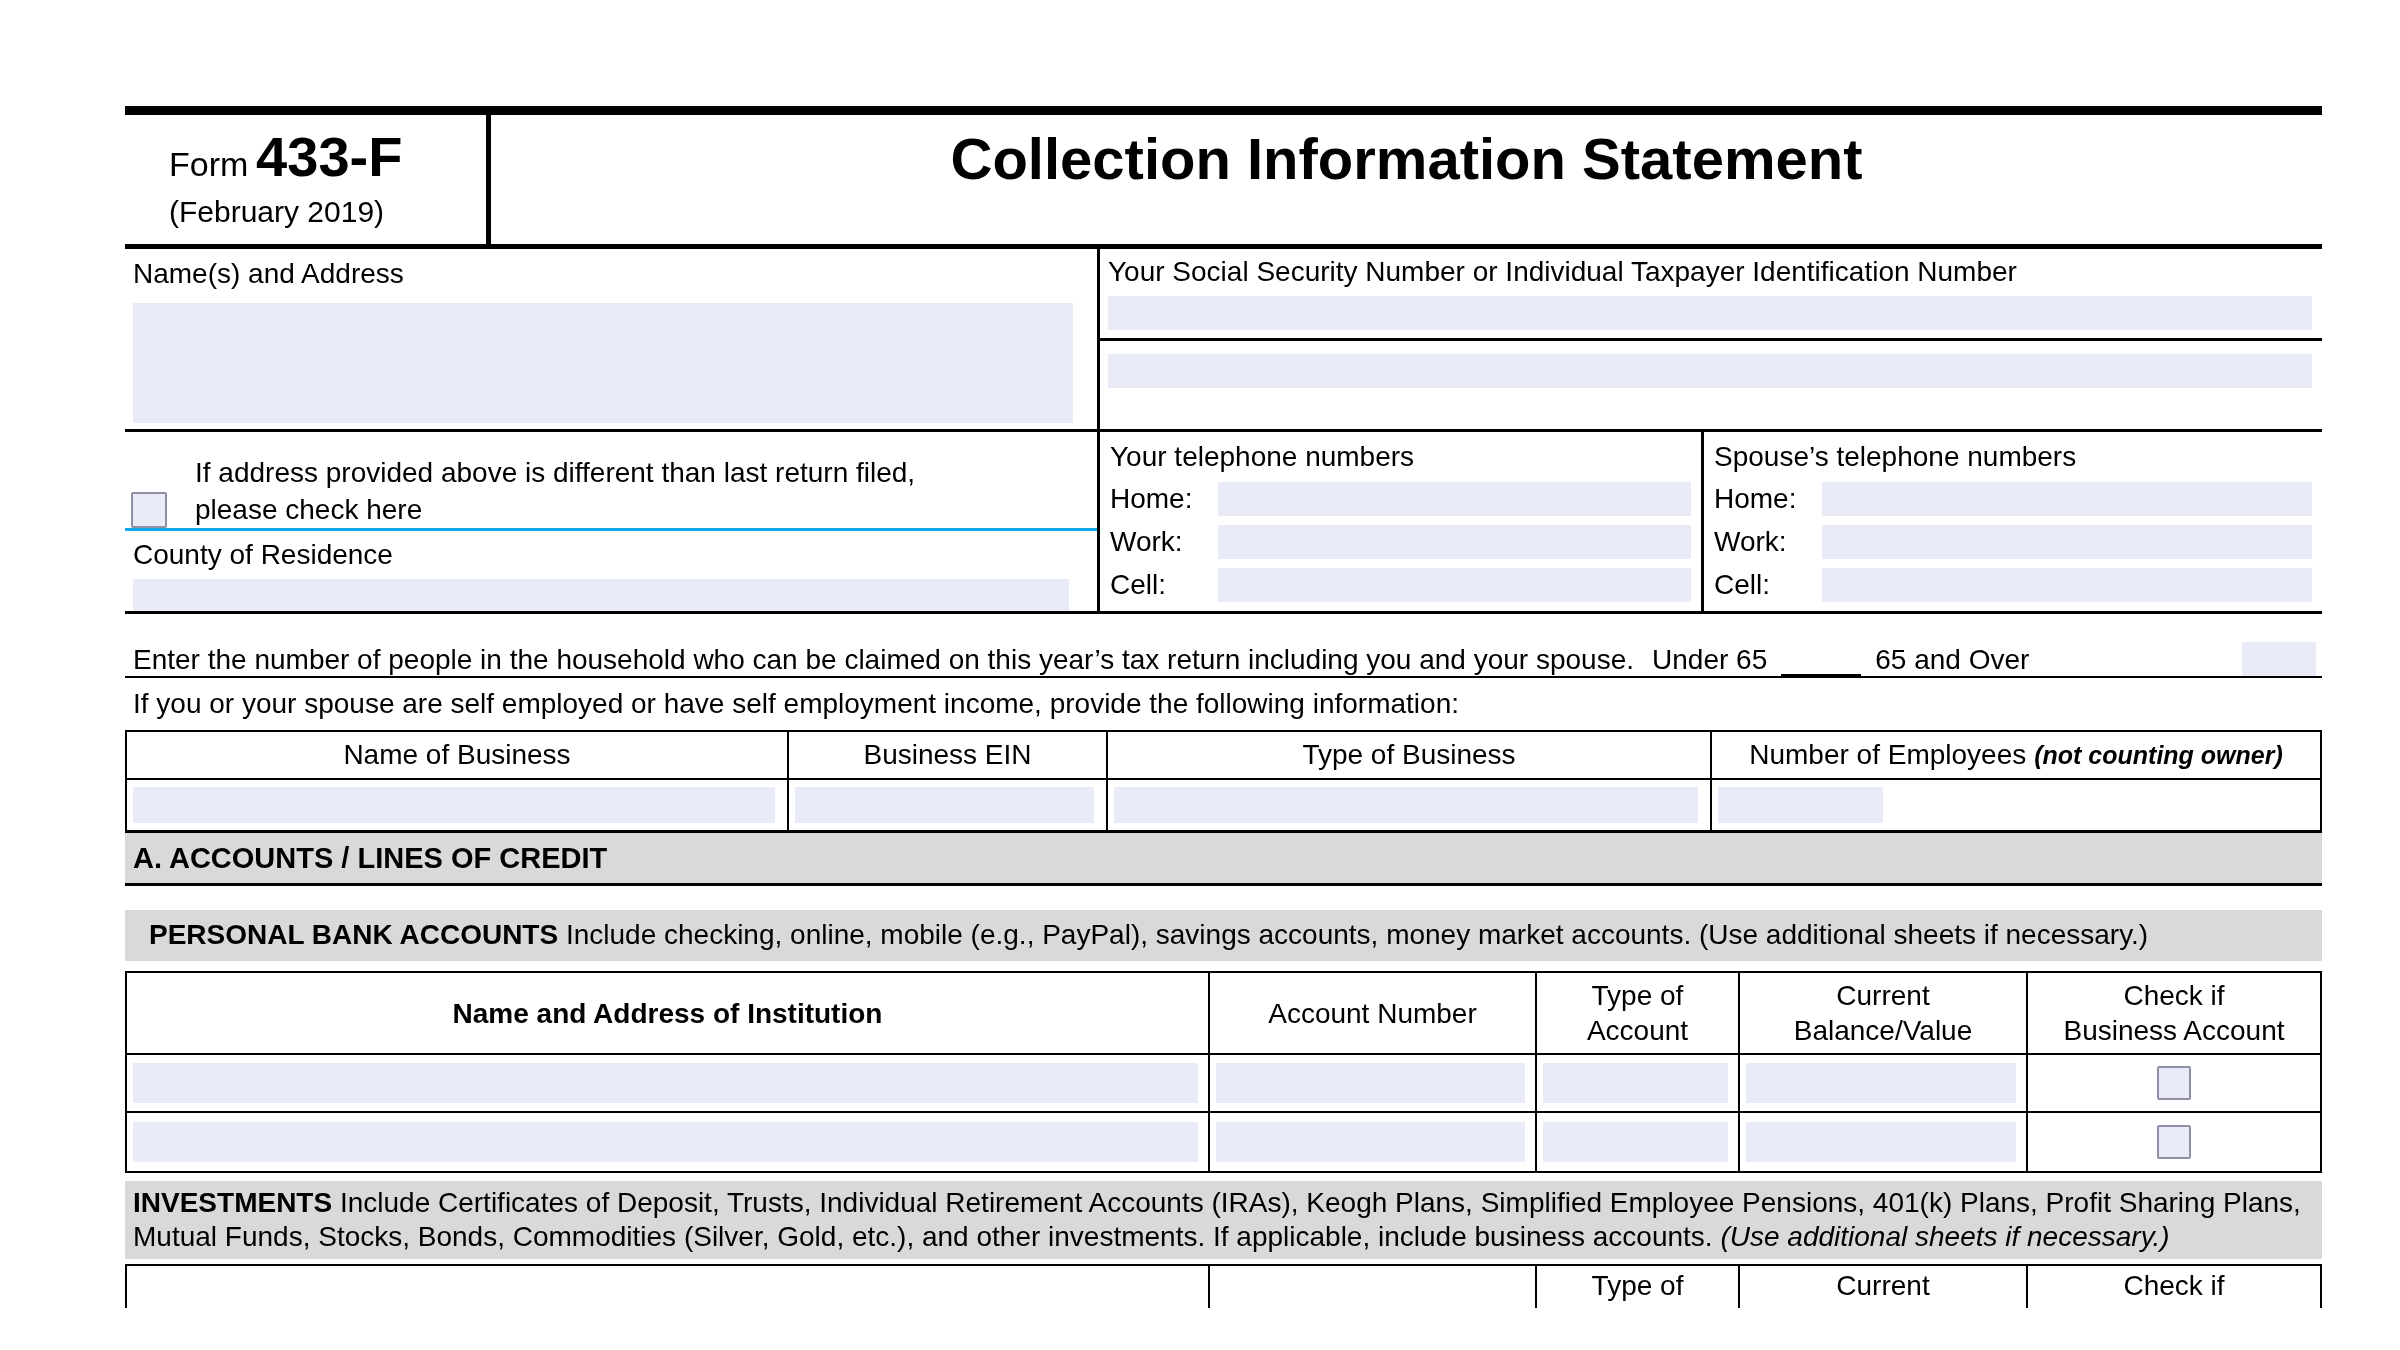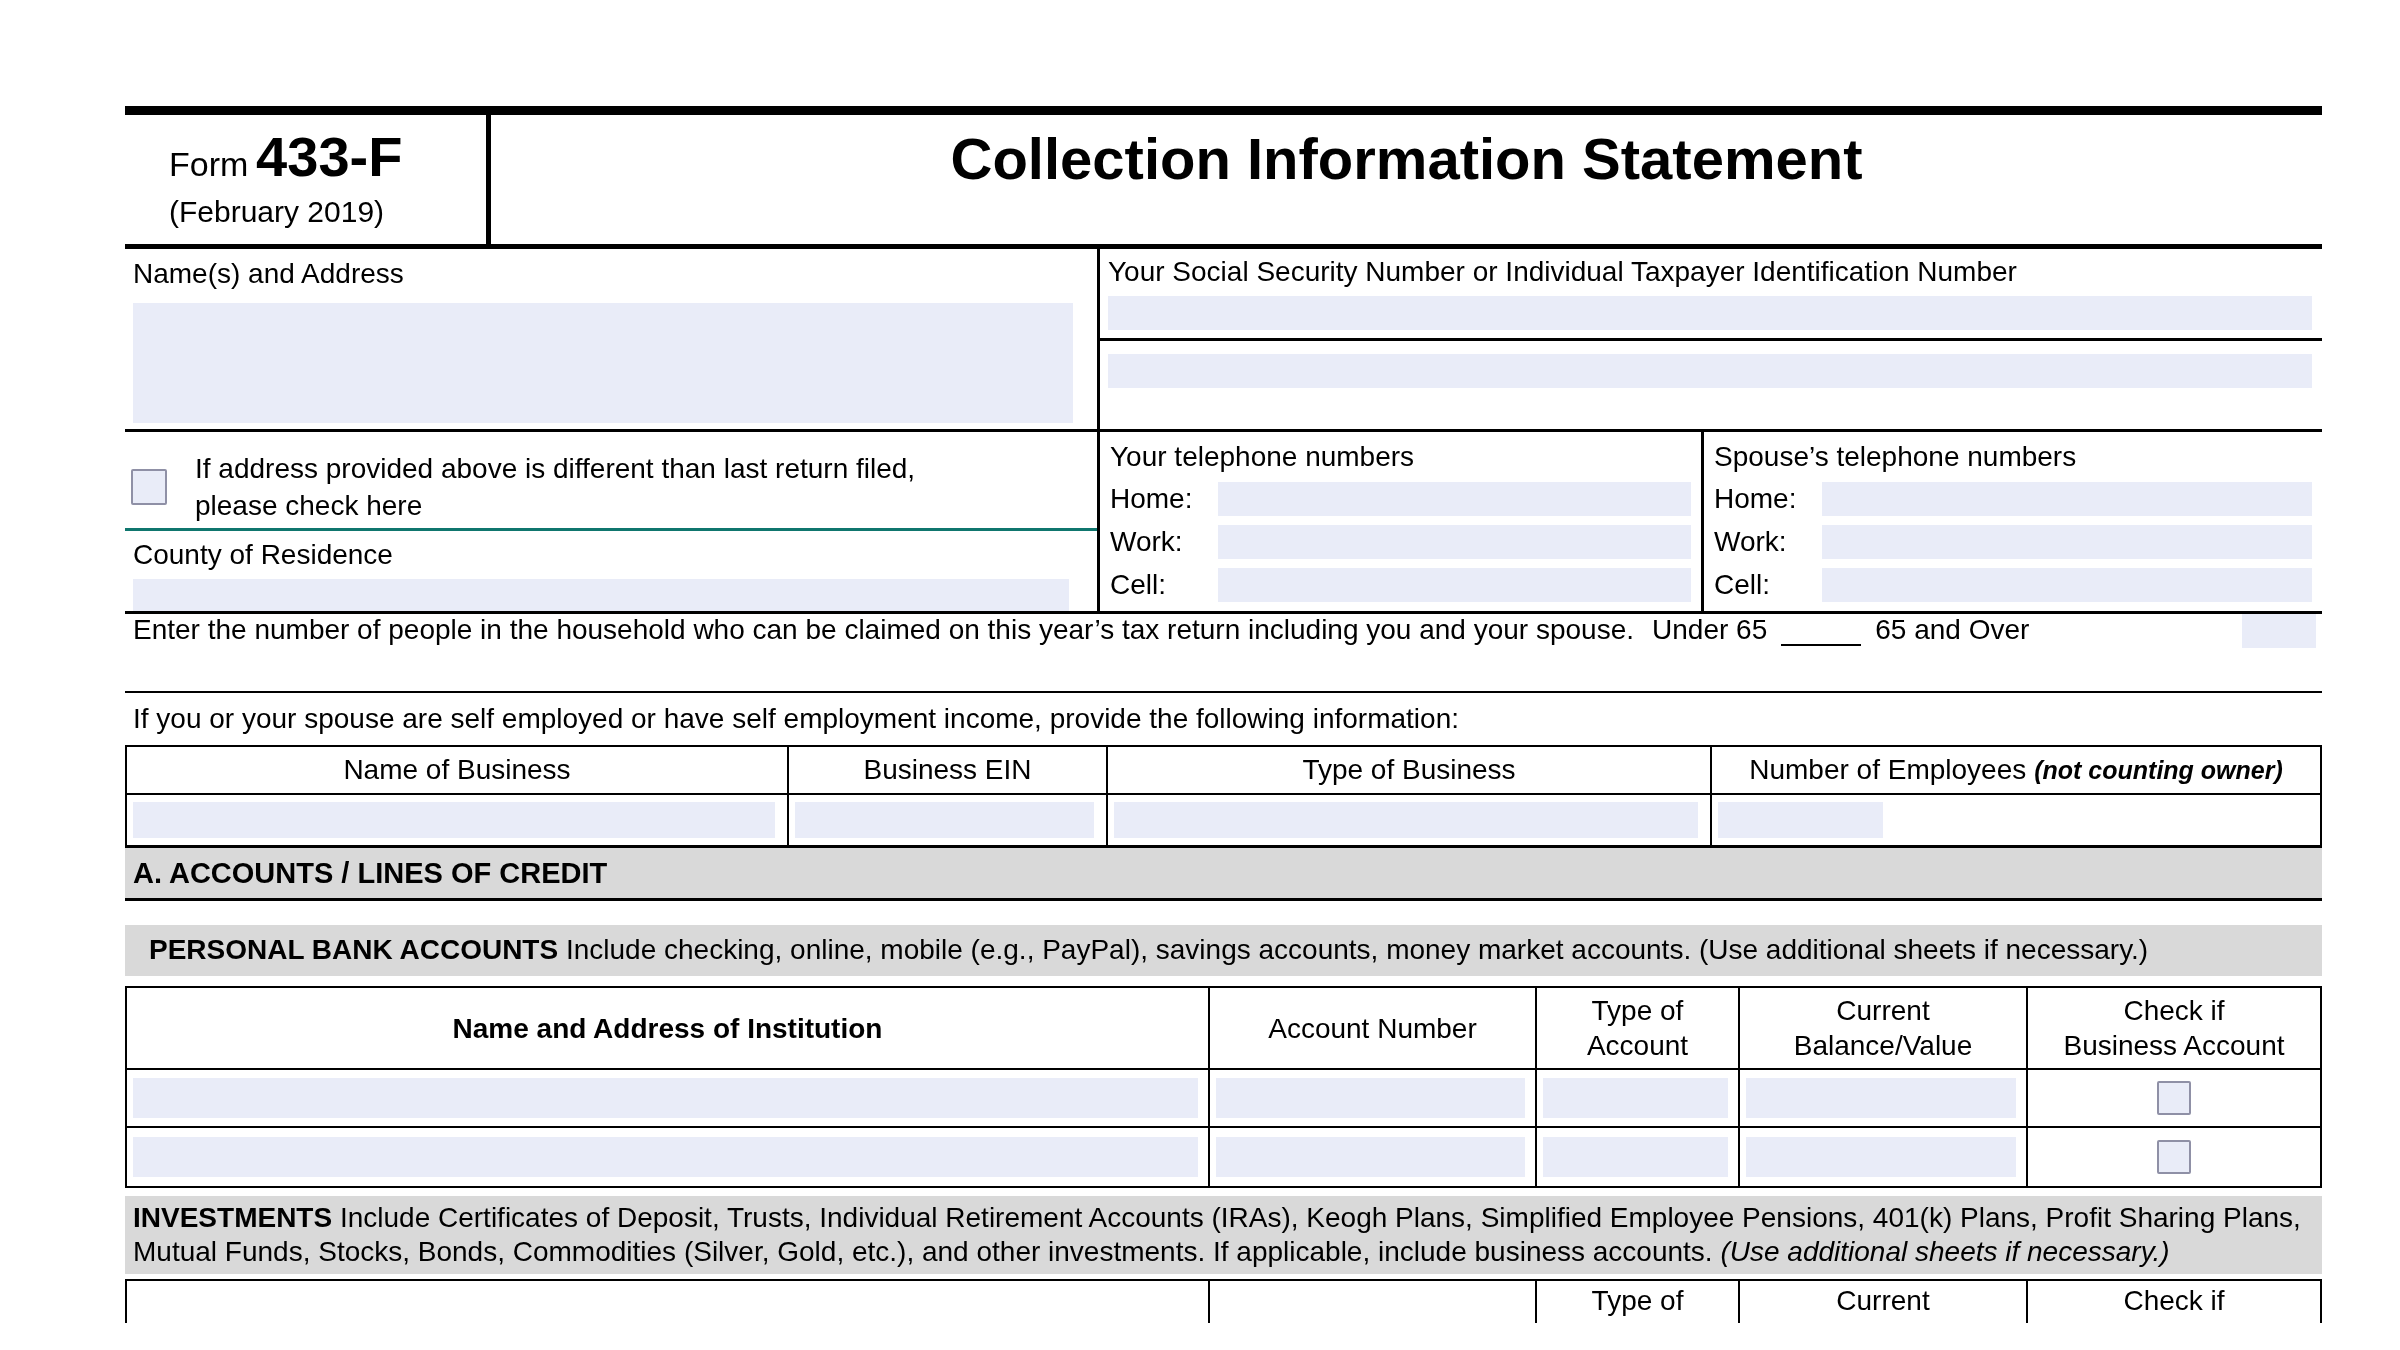--- a/index.html
+++ b/index.html
@@ -27,35 +27,35 @@
   .name-input { margin-top: 12px; height: 120px; }
   .cell-ssn { flex: 1; display: flex; flex-direction: column; }
   .ssn-sub { flex: 1; padding: 6px 10px 8px 8px; }
   .ssn-first { border-bottom: 3px solid #000; }
   .ssn-sub .lbl { white-space: nowrap; }
   .ssn-input { margin-top: 7px; height: 34px; }
 
   
   .row2 { display: flex; height: 182px; border-bottom: 3px solid #000; }
   .r2-left { width: 975px; border-right: 3px solid #000; display: flex; flex-direction: column; }
-  .chk-row { height: 101px; border-bottom: 3px solid #0f766e; display: flex; align-items: center; padding: 14px 0 0 6px; }
+  .chk-row { height: 101px; border-bottom: 3px solid #0ea5e9; display: flex; align-items: flex-end; padding: 14px 0 0 6px; }
   .checkbox { width: 36px; height: 36px; background: #e9ecf8; border: 2px solid #8f90a6; border-radius: 2px; flex-shrink: 0; }
   .chk-text { margin-left: 28px; white-space: pre-line; line-height: 37px; }
   .county-row { flex: 1; padding: 7px 28px 0 8px; }
   .county-input { margin-top: 7px; height: 32px; }
   .phone-cell { padding: 8px 10px 0 10px; }
   .r2-your { width: 604px; border-right: 3px solid #000; }
   .r2-spouse { flex: 1; }
   .phone-hdr { margin-bottom: 8px; white-space: nowrap; }
   .phone-row { display: flex; align-items: center; margin-bottom: 9px; }
   .phone-lbl { width: 108px; flex-shrink: 0; }
   .phone-input { flex: 1; height: 34px; }
 
   
-  .household { height: 79px; border-bottom: 2px solid #000; display: flex; align-items: flex-start; padding: 0 6px 0 8px; white-space: nowrap; overflow: hidden; }
+  .household { height: 64px; border-bottom: 2px solid #000; display: flex; align-items: flex-end; padding: 0 6px 0 8px; white-space: nowrap; overflow: hidden; }
   .hh-under { margin-left: 18px; }
   .hh-line { width: 80px; height: 26px; border-bottom: 2px solid #000; margin: 0 14px; margin-top: 6px; flex-shrink: 0; }
   .hh-box { width: 74px; height: 34px; margin-left: auto; flex-shrink: 0; }
 
   
   .selfemp { height: 52px; display: flex; align-items: center; padding-left: 8px; white-space: nowrap; }
   .biz { border-left: 2px solid #000; border-right: 2px solid #000; border-top: 2px solid #000; }
   .biz-row { display: flex; }
   .biz-hdr { height: 48px; border-bottom: 2px solid #000; }
   .biz-inputs { height: 50px; }

